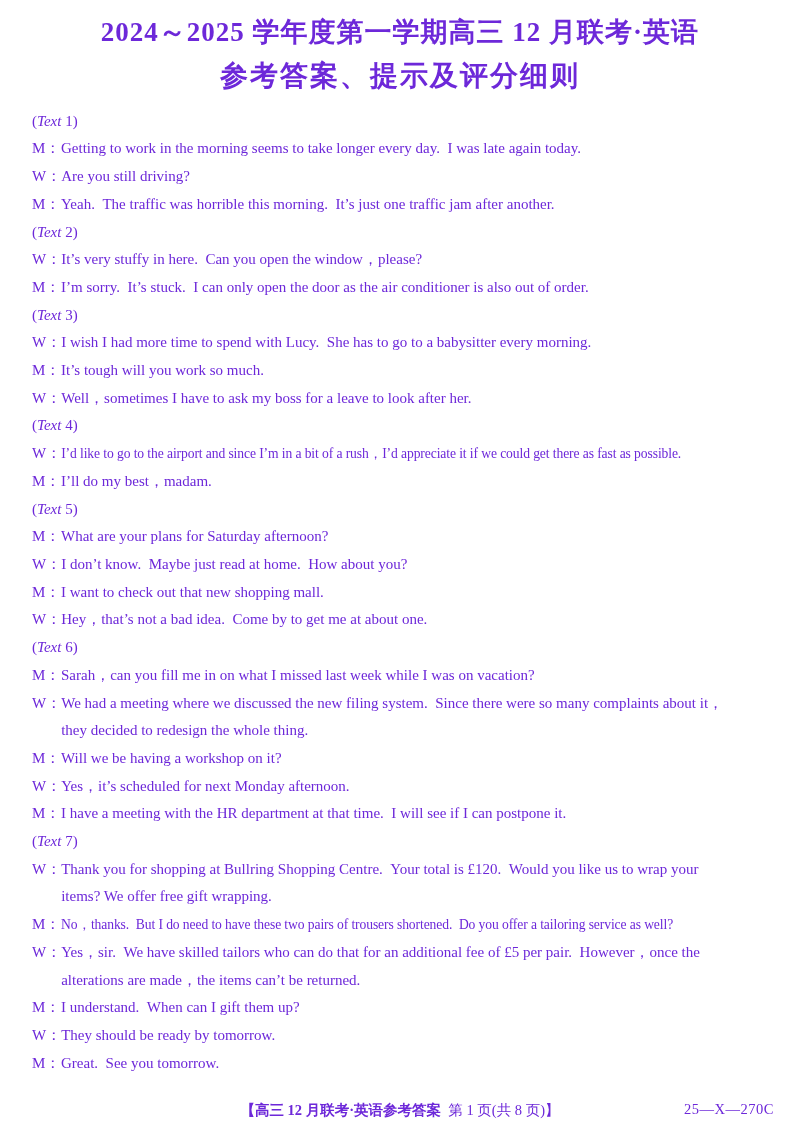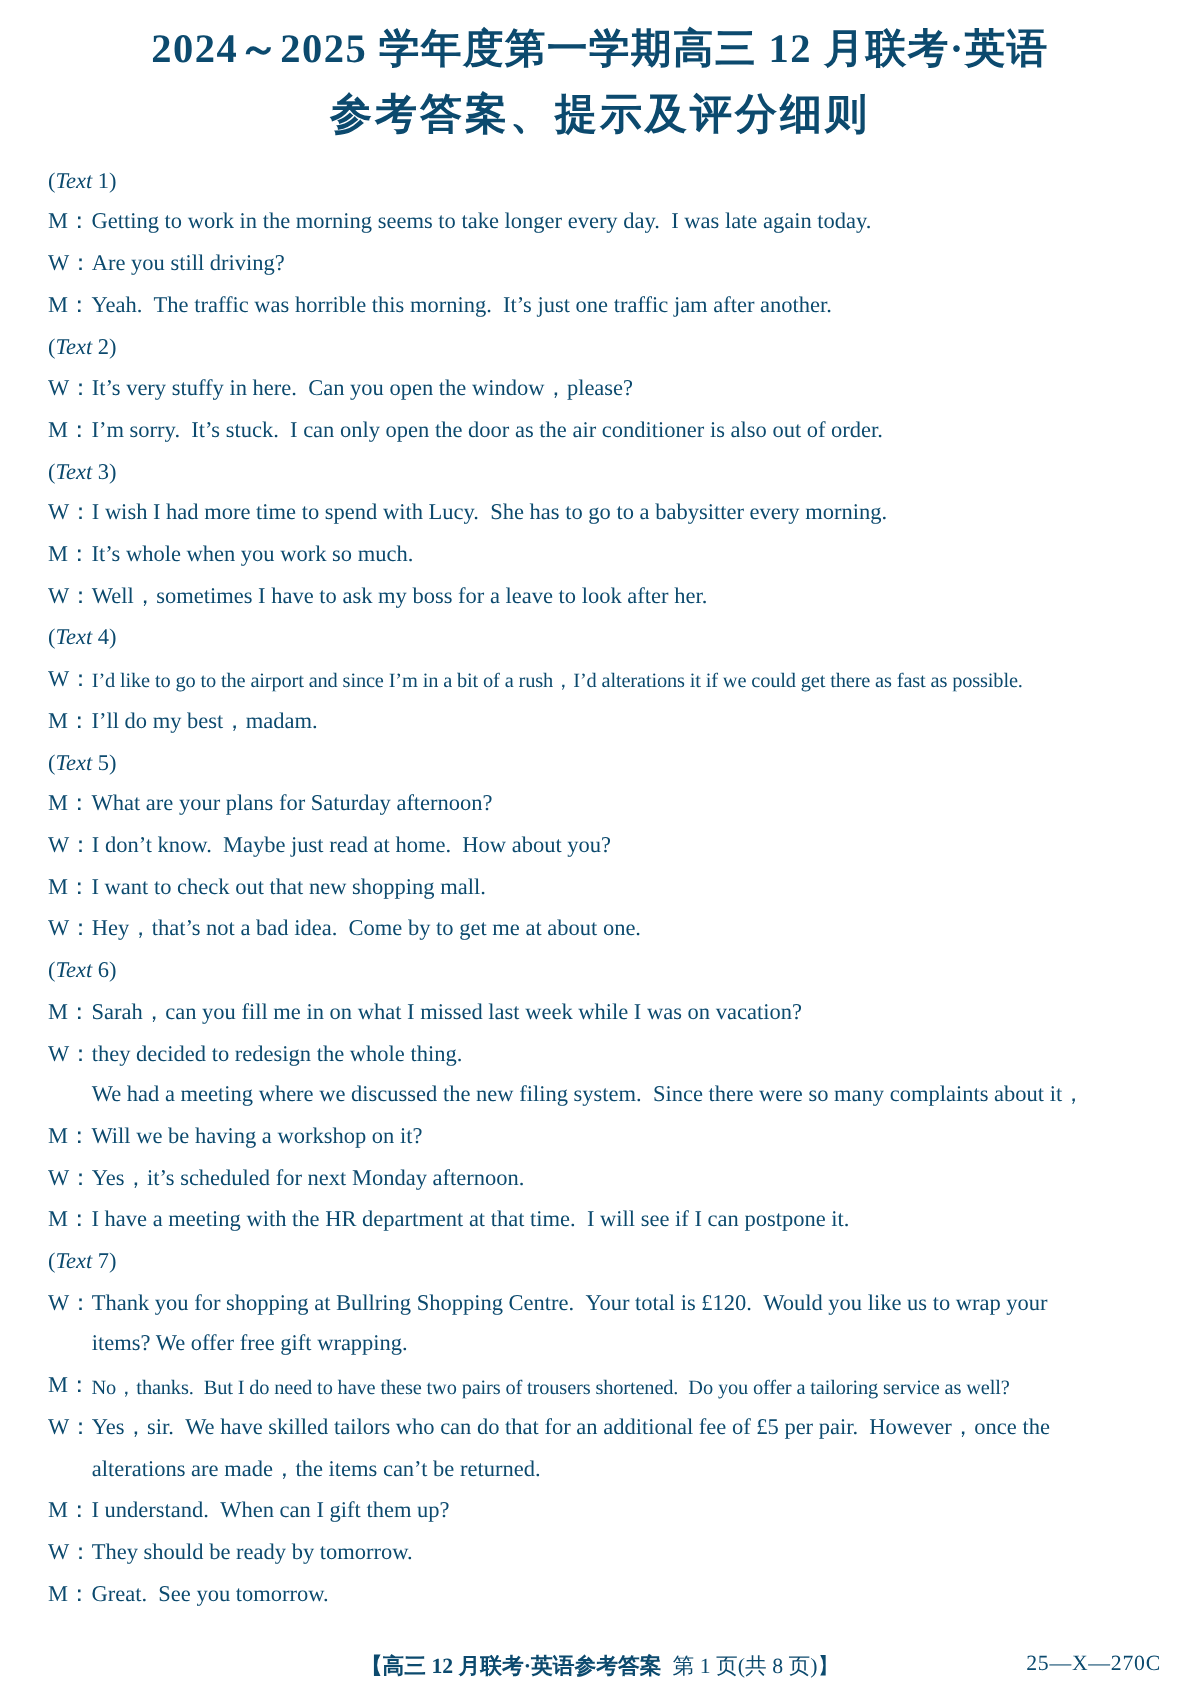--- a/index.html
+++ b/index.html
@@ -1,21 +1,21 @@
 <!DOCTYPE html>
 <html><head>
 <meta charset="utf-8">
 <style>
   html, body { margin: 0; padding: 0; background: #ffffff; }
   .page {
     position: relative;
     width: 800px;
     height: 1131px;
     background: #ffffff;
-    color: #0c4a6e;
+    color: #6d28d9;
     font-family: "Liberation Serif", serif;
     overflow: hidden;
   }
   .header { text-align: center; padding-top: 16px; }
   .title {
     font-size: 27px;
     font-weight: 700;
     letter-spacing: 1px;
     line-height: 1.25;
     margin: 0;
@@ -102,34 +102,34 @@
       <div class="text-heading">(<i>Text</i> 3)</div>
       <div class="dialogue-row">
         <span class="speaker">W：</span>
         <span class="text">
           <div class="text-line">I wish I had more time to spend with Lucy. She has to go to a babysitter every morning.</div>
         </span>
       </div>
       <div class="dialogue-row">
         <span class="speaker">M：</span>
         <span class="text">
-          <div class="text-line">It’s whole when you work so much.</div>
+          <div class="text-line">It’s tough will you work so much.</div>
         </span>
       </div>
       <div class="dialogue-row">
         <span class="speaker">W：</span>
         <span class="text">
           <div class="text-line">Well，sometimes I have to ask my boss for a leave to look after her.</div>
         </span>
       </div>
       <div class="text-heading">(<i>Text</i> 4)</div>
       <div class="dialogue-row condensed">
         <span class="speaker">W：</span>
         <span class="text">
-          <div class="text-line">I’d like to go to the airport and since I’m in a bit of a rush，I’d alterations it if we could get there as fast as possible.</div>
+          <div class="text-line">I’d like to go to the airport and since I’m in a bit of a rush，I’d appreciate it if we could get there as fast as possible.</div>
         </span>
       </div>
       <div class="dialogue-row">
         <span class="speaker">M：</span>
         <span class="text">
           <div class="text-line">I’ll do my best，madam.</div>
         </span>
       </div>
       <div class="text-heading">(<i>Text</i> 5)</div>
       <div class="dialogue-row">
@@ -159,22 +159,22 @@
       <div class="text-heading">(<i>Text</i> 6)</div>
       <div class="dialogue-row">
         <span class="speaker">M：</span>
         <span class="text">
           <div class="text-line">Sarah，can you fill me in on what I missed last week while I was on vacation?</div>
         </span>
       </div>
       <div class="dialogue-row">
         <span class="speaker">W：</span>
         <span class="text">
+          <div class="text-line">We had a meeting where we discussed the new filing system. Since there were so many complaints about it，</div>
           <div class="text-line">they decided to redesign the whole thing.</div>
-          <div class="text-line">We had a meeting where we discussed the new filing system. Since there were so many complaints about it，</div>
         </span>
       </div>
       <div class="dialogue-row">
         <span class="speaker">M：</span>
         <span class="text">
           <div class="text-line">Will we be having a workshop on it?</div>
         </span>
       </div>
       <div class="dialogue-row">
         <span class="speaker">W：</span>

